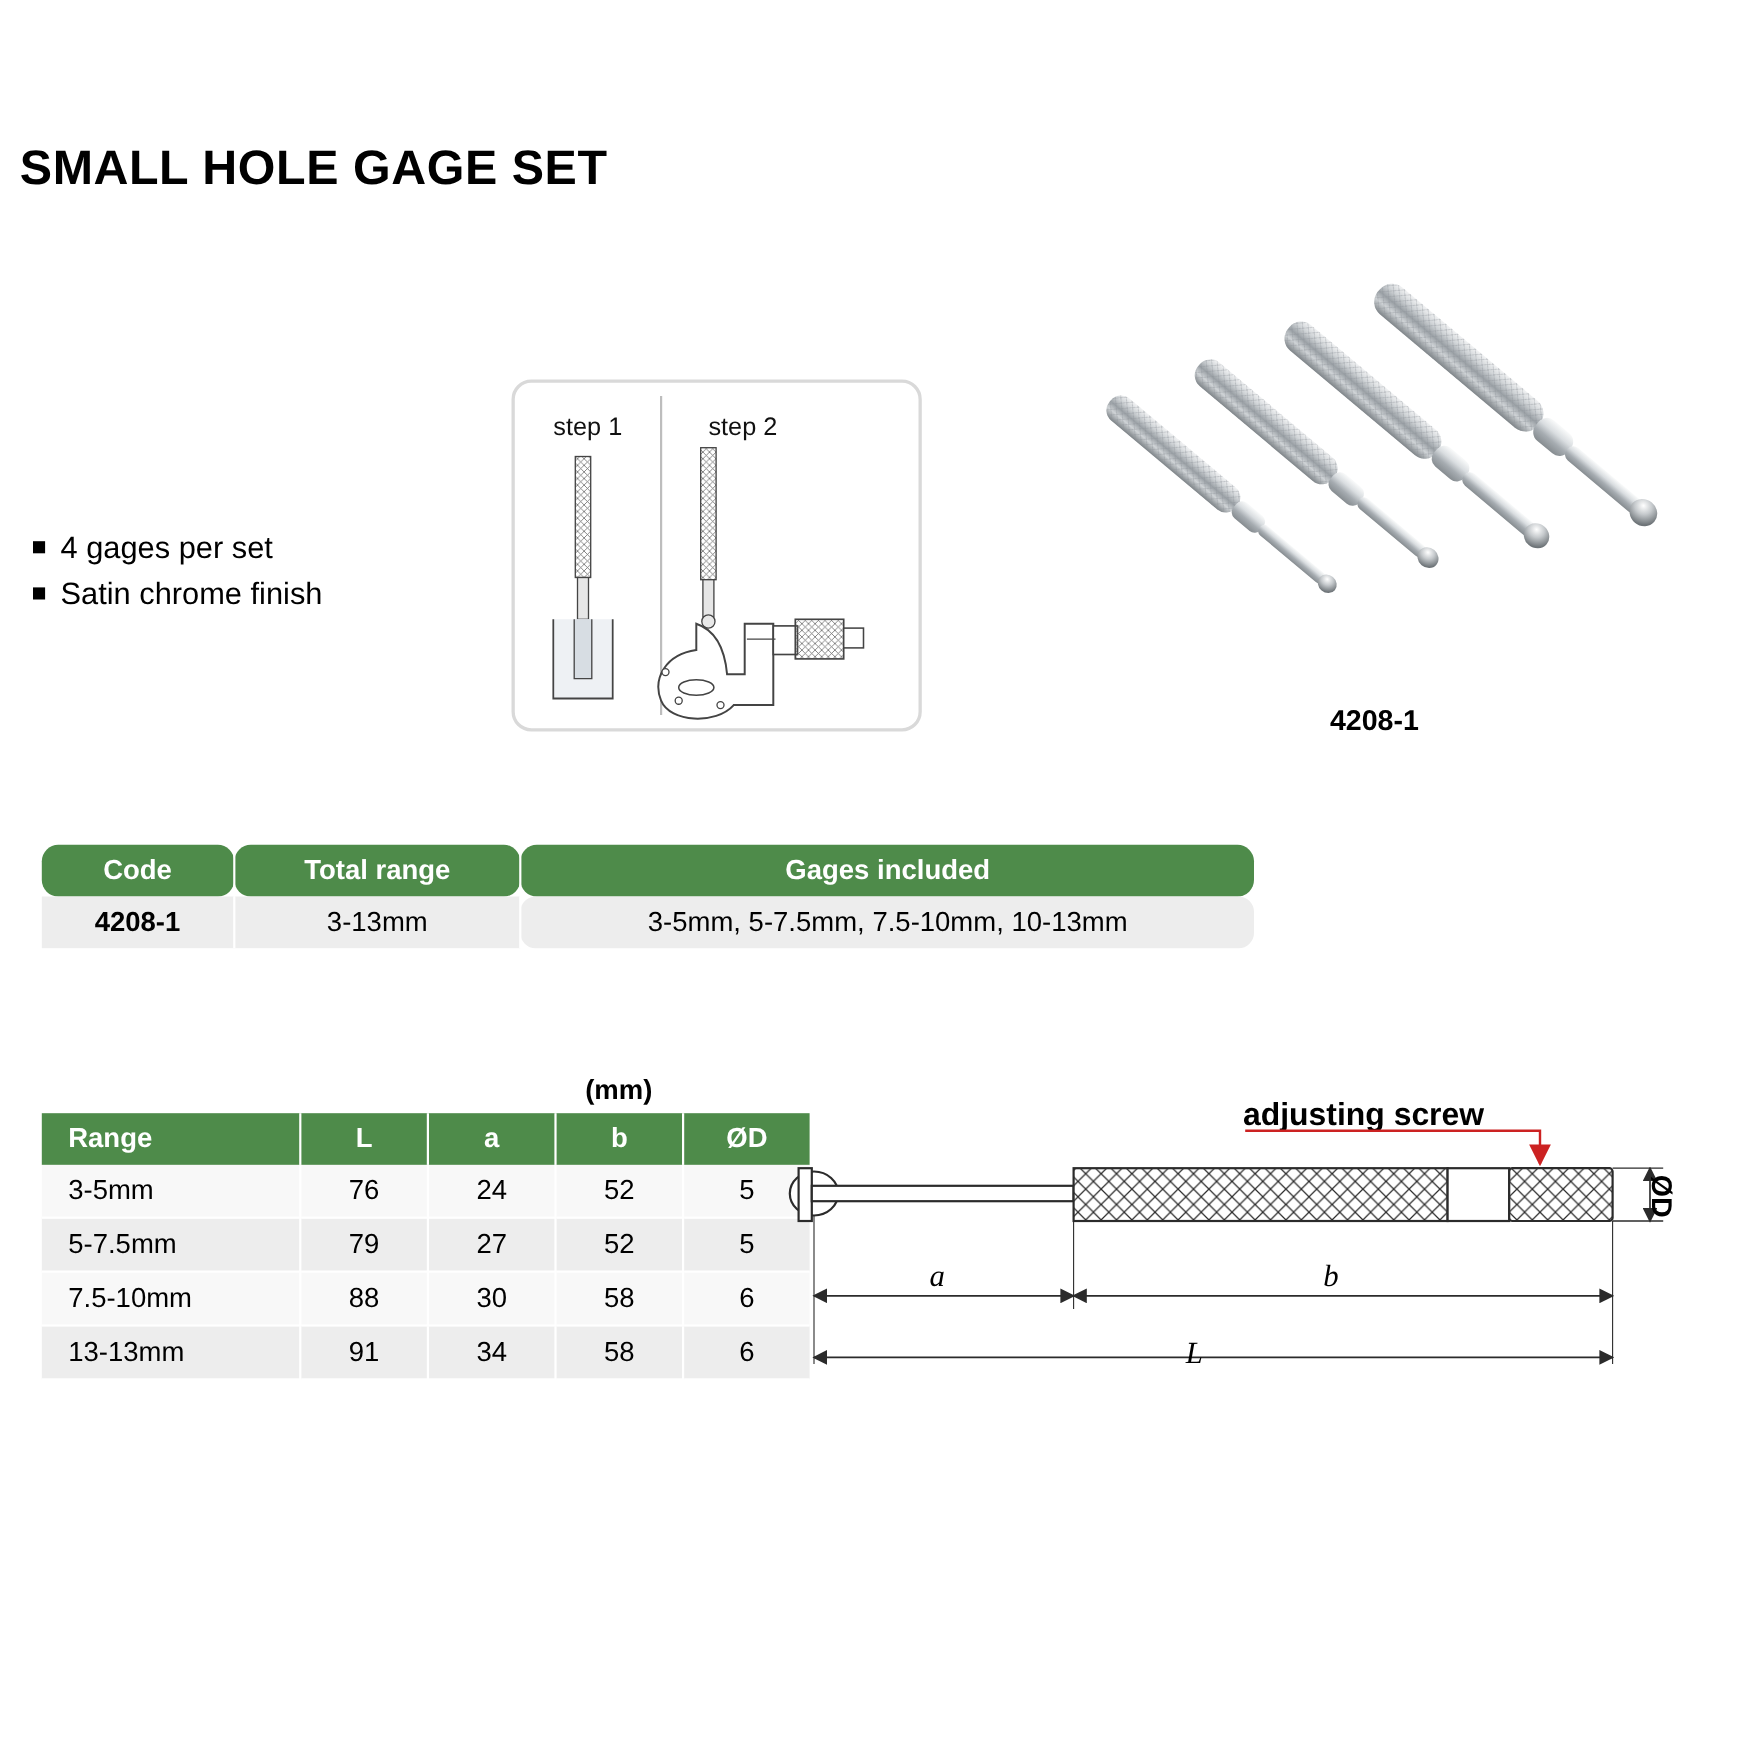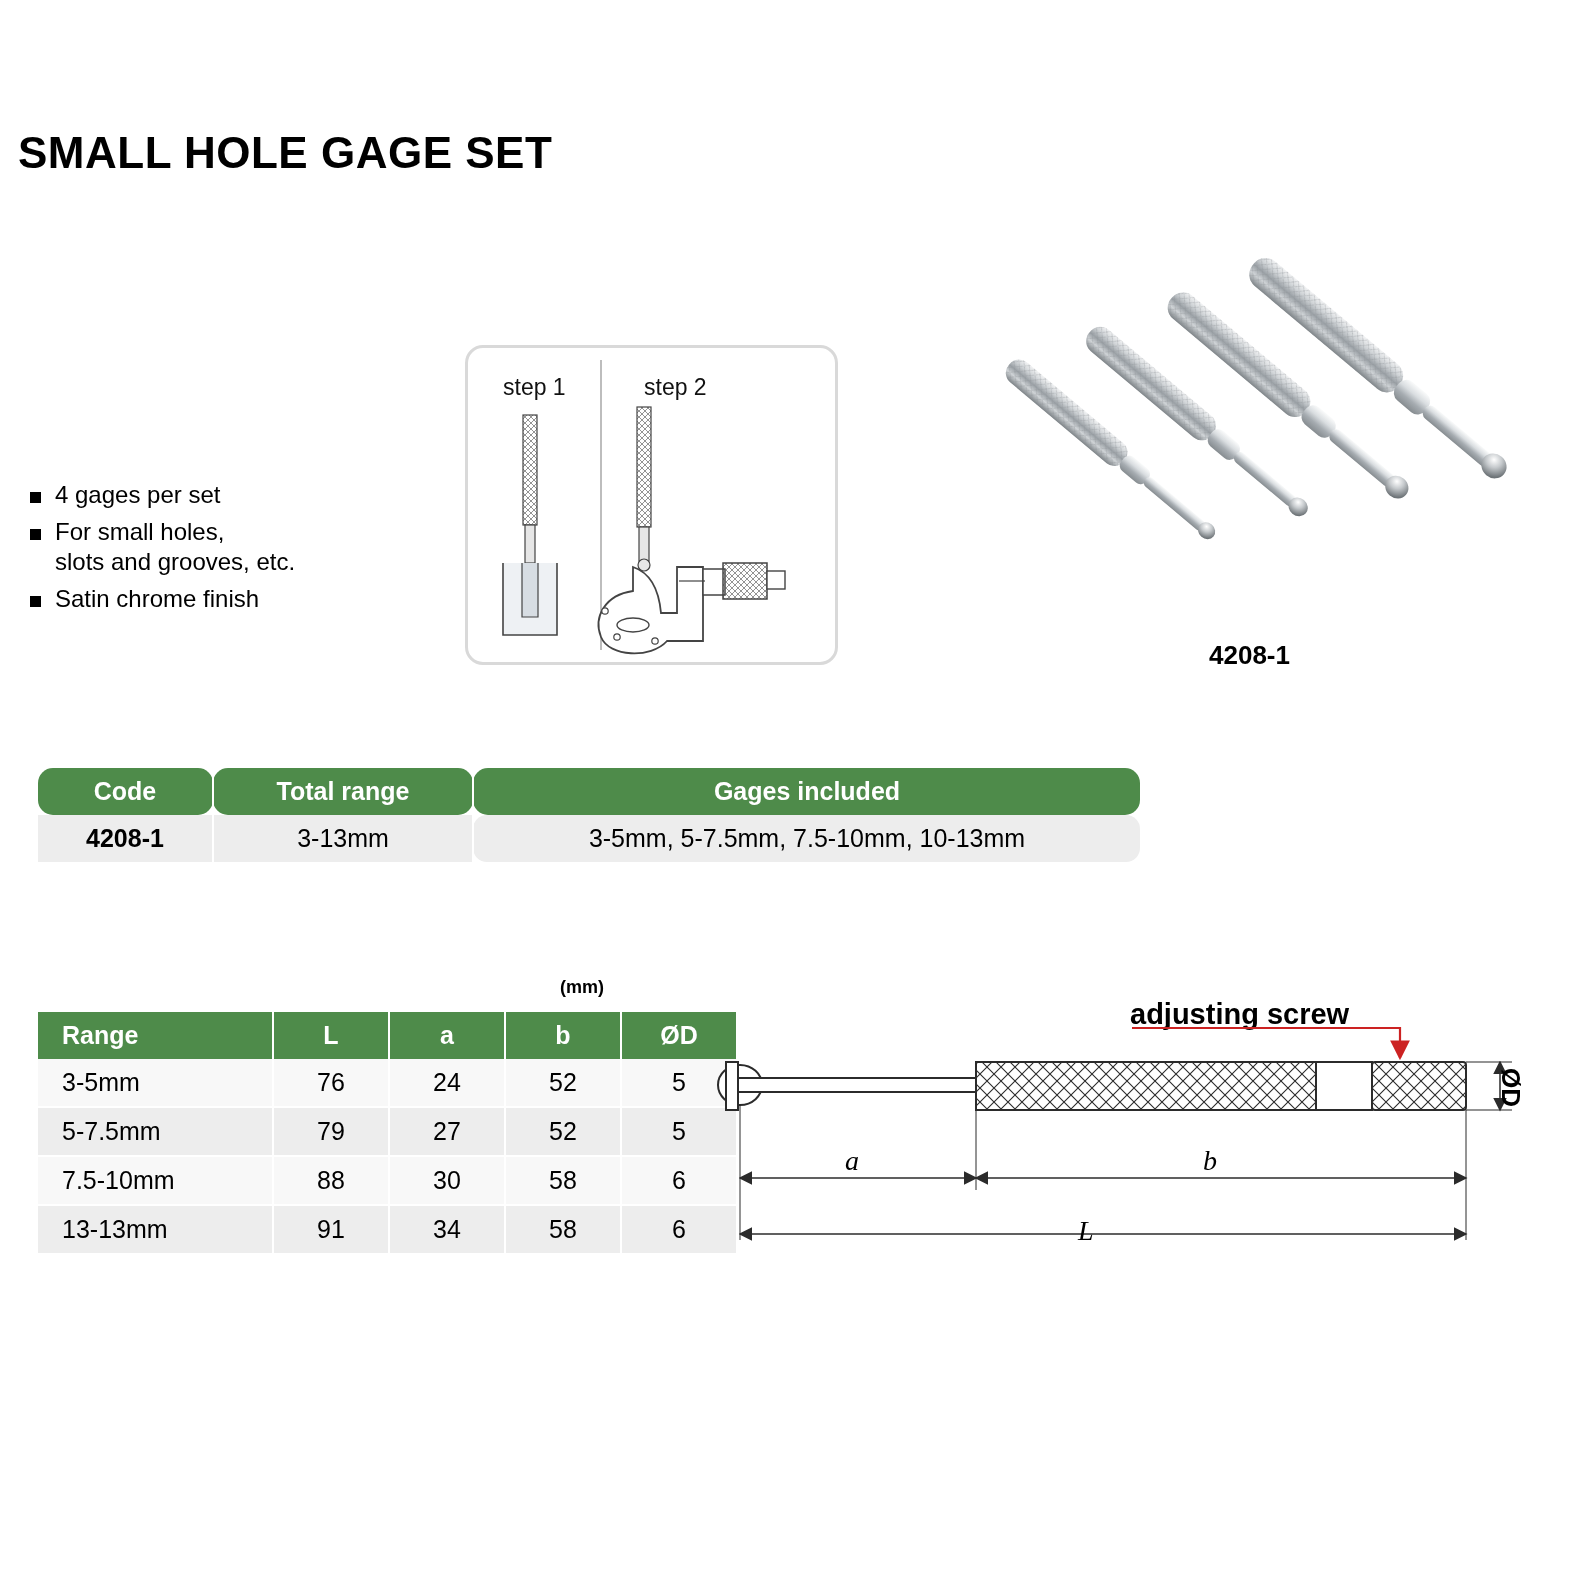--- a/index.html
+++ b/index.html
@@ -40,21 +40,21 @@
   }
   .bullet {
     width: 11px;
     height: 11px;
     background: #000;
     margin-top: 12px;
     margin-right: 14px;
     flex: 0 0 auto;
   }
   .feature-text {
-    font-size: 24px;
+    font-size: 28px;
     line-height: 1.28;
     white-space: pre-line;
   }
 
   
   #step-box {
     position: absolute;
     left: 465px;
     top: 345px;
     width: 373px;
@@ -122,23 +122,23 @@
   }
   #code-table td:last-child { border-right: none; border-radius: 14px; }
   #code-table td.code-cell { font-weight: bold; }
   .col-code  { width: 146px; }
   .col-range { width: 230px; }
   .col-gages { width: 638px; }
 
   
   #mm-unit {
     position: absolute;
-    left: 560px;
+    left: 532px;
     top: 977px;
-    font-size: 18px;
+    font-size: 25px;
     font-weight: bold;
   }
   #dim-table {
     position: absolute;
     left: 38px;
     top: 1012px;
     border-collapse: collapse;
     font-size: 25px;
   }
   #dim-table th {
@@ -199,25 +199,20 @@
 </style>
 </head>
 <body>
 
 <div id="page-title">SMALL HOLE GAGE SET</div>
 
 <div id="features">
   <div class="feature-row">
     <span class="bullet"></span>
     <span class="feature-text">4 gages per set</span>
-  </div>
-  <div class="feature-row">
-    <span class="bullet"></span>
-    <span class="feature-text">For small holes,
-slots and grooves, etc.</span>
   </div>
   <div class="feature-row">
     <span class="bullet"></span>
     <span class="feature-text">Satin chrome finish</span>
   </div>
 </div>
 
 <div id="step-box"></div>
 <div id="step-divider"></div>
 <div class="step-label" id="step1-label">step 1</div>

